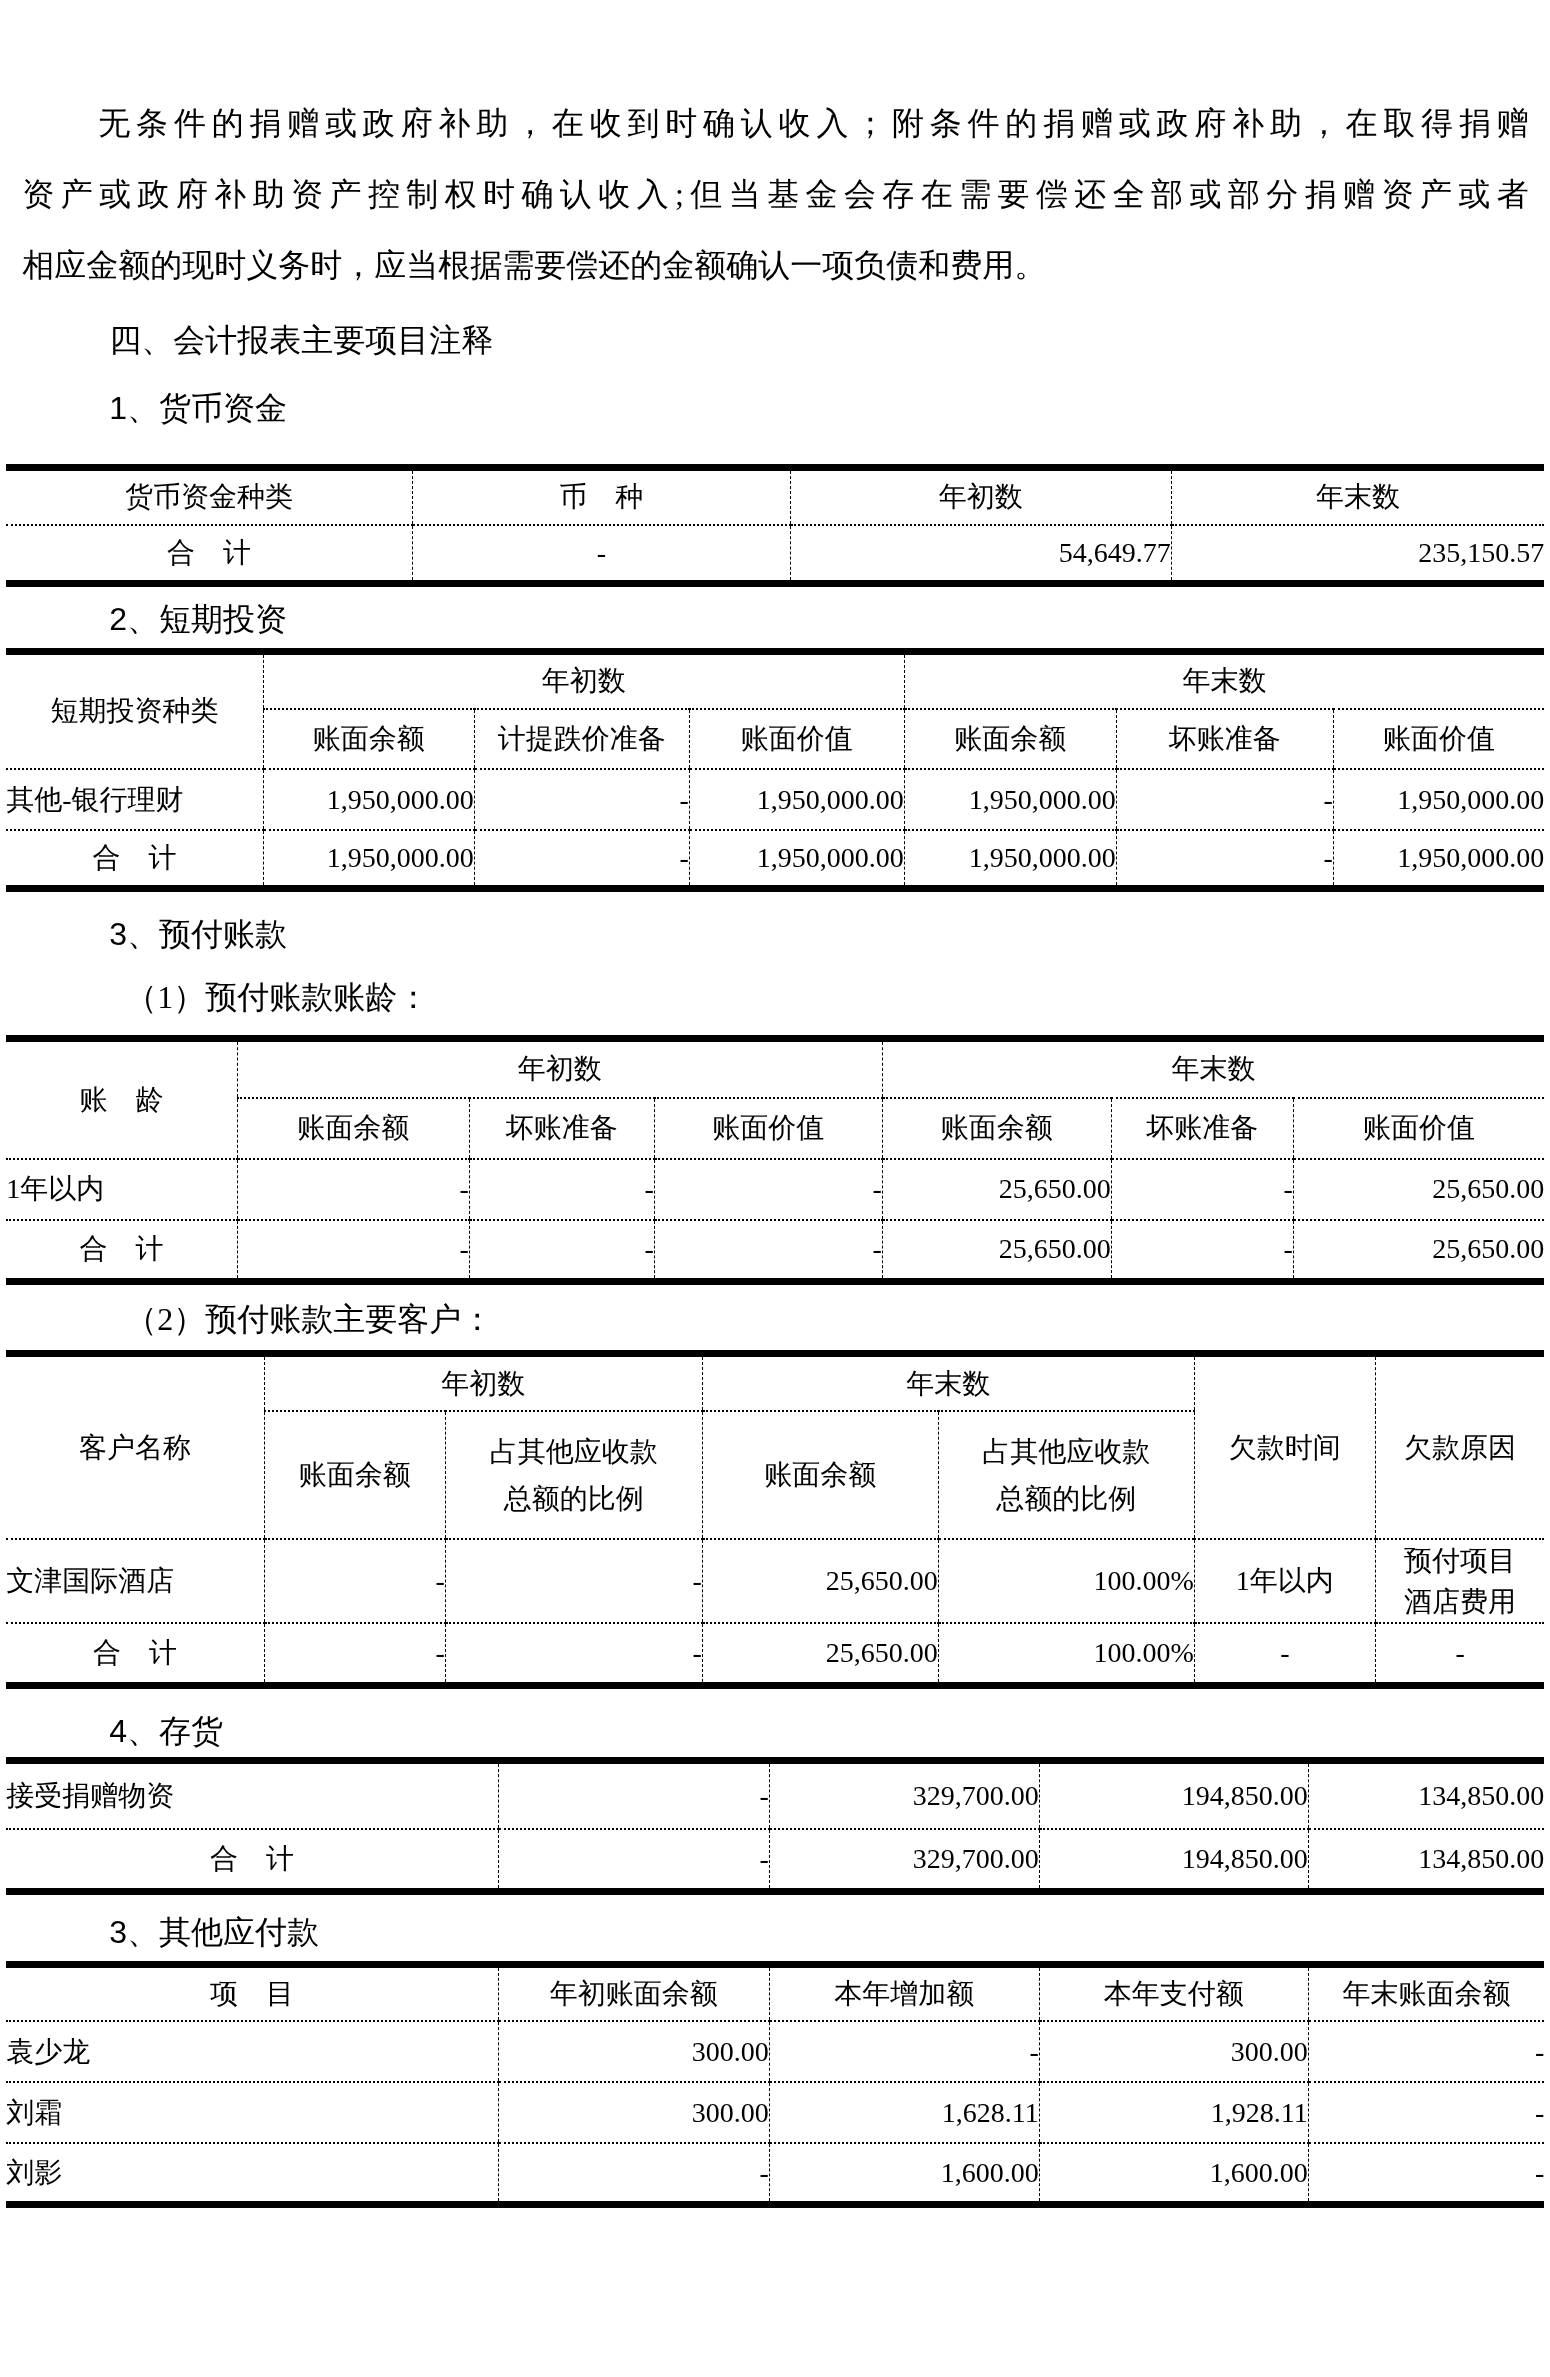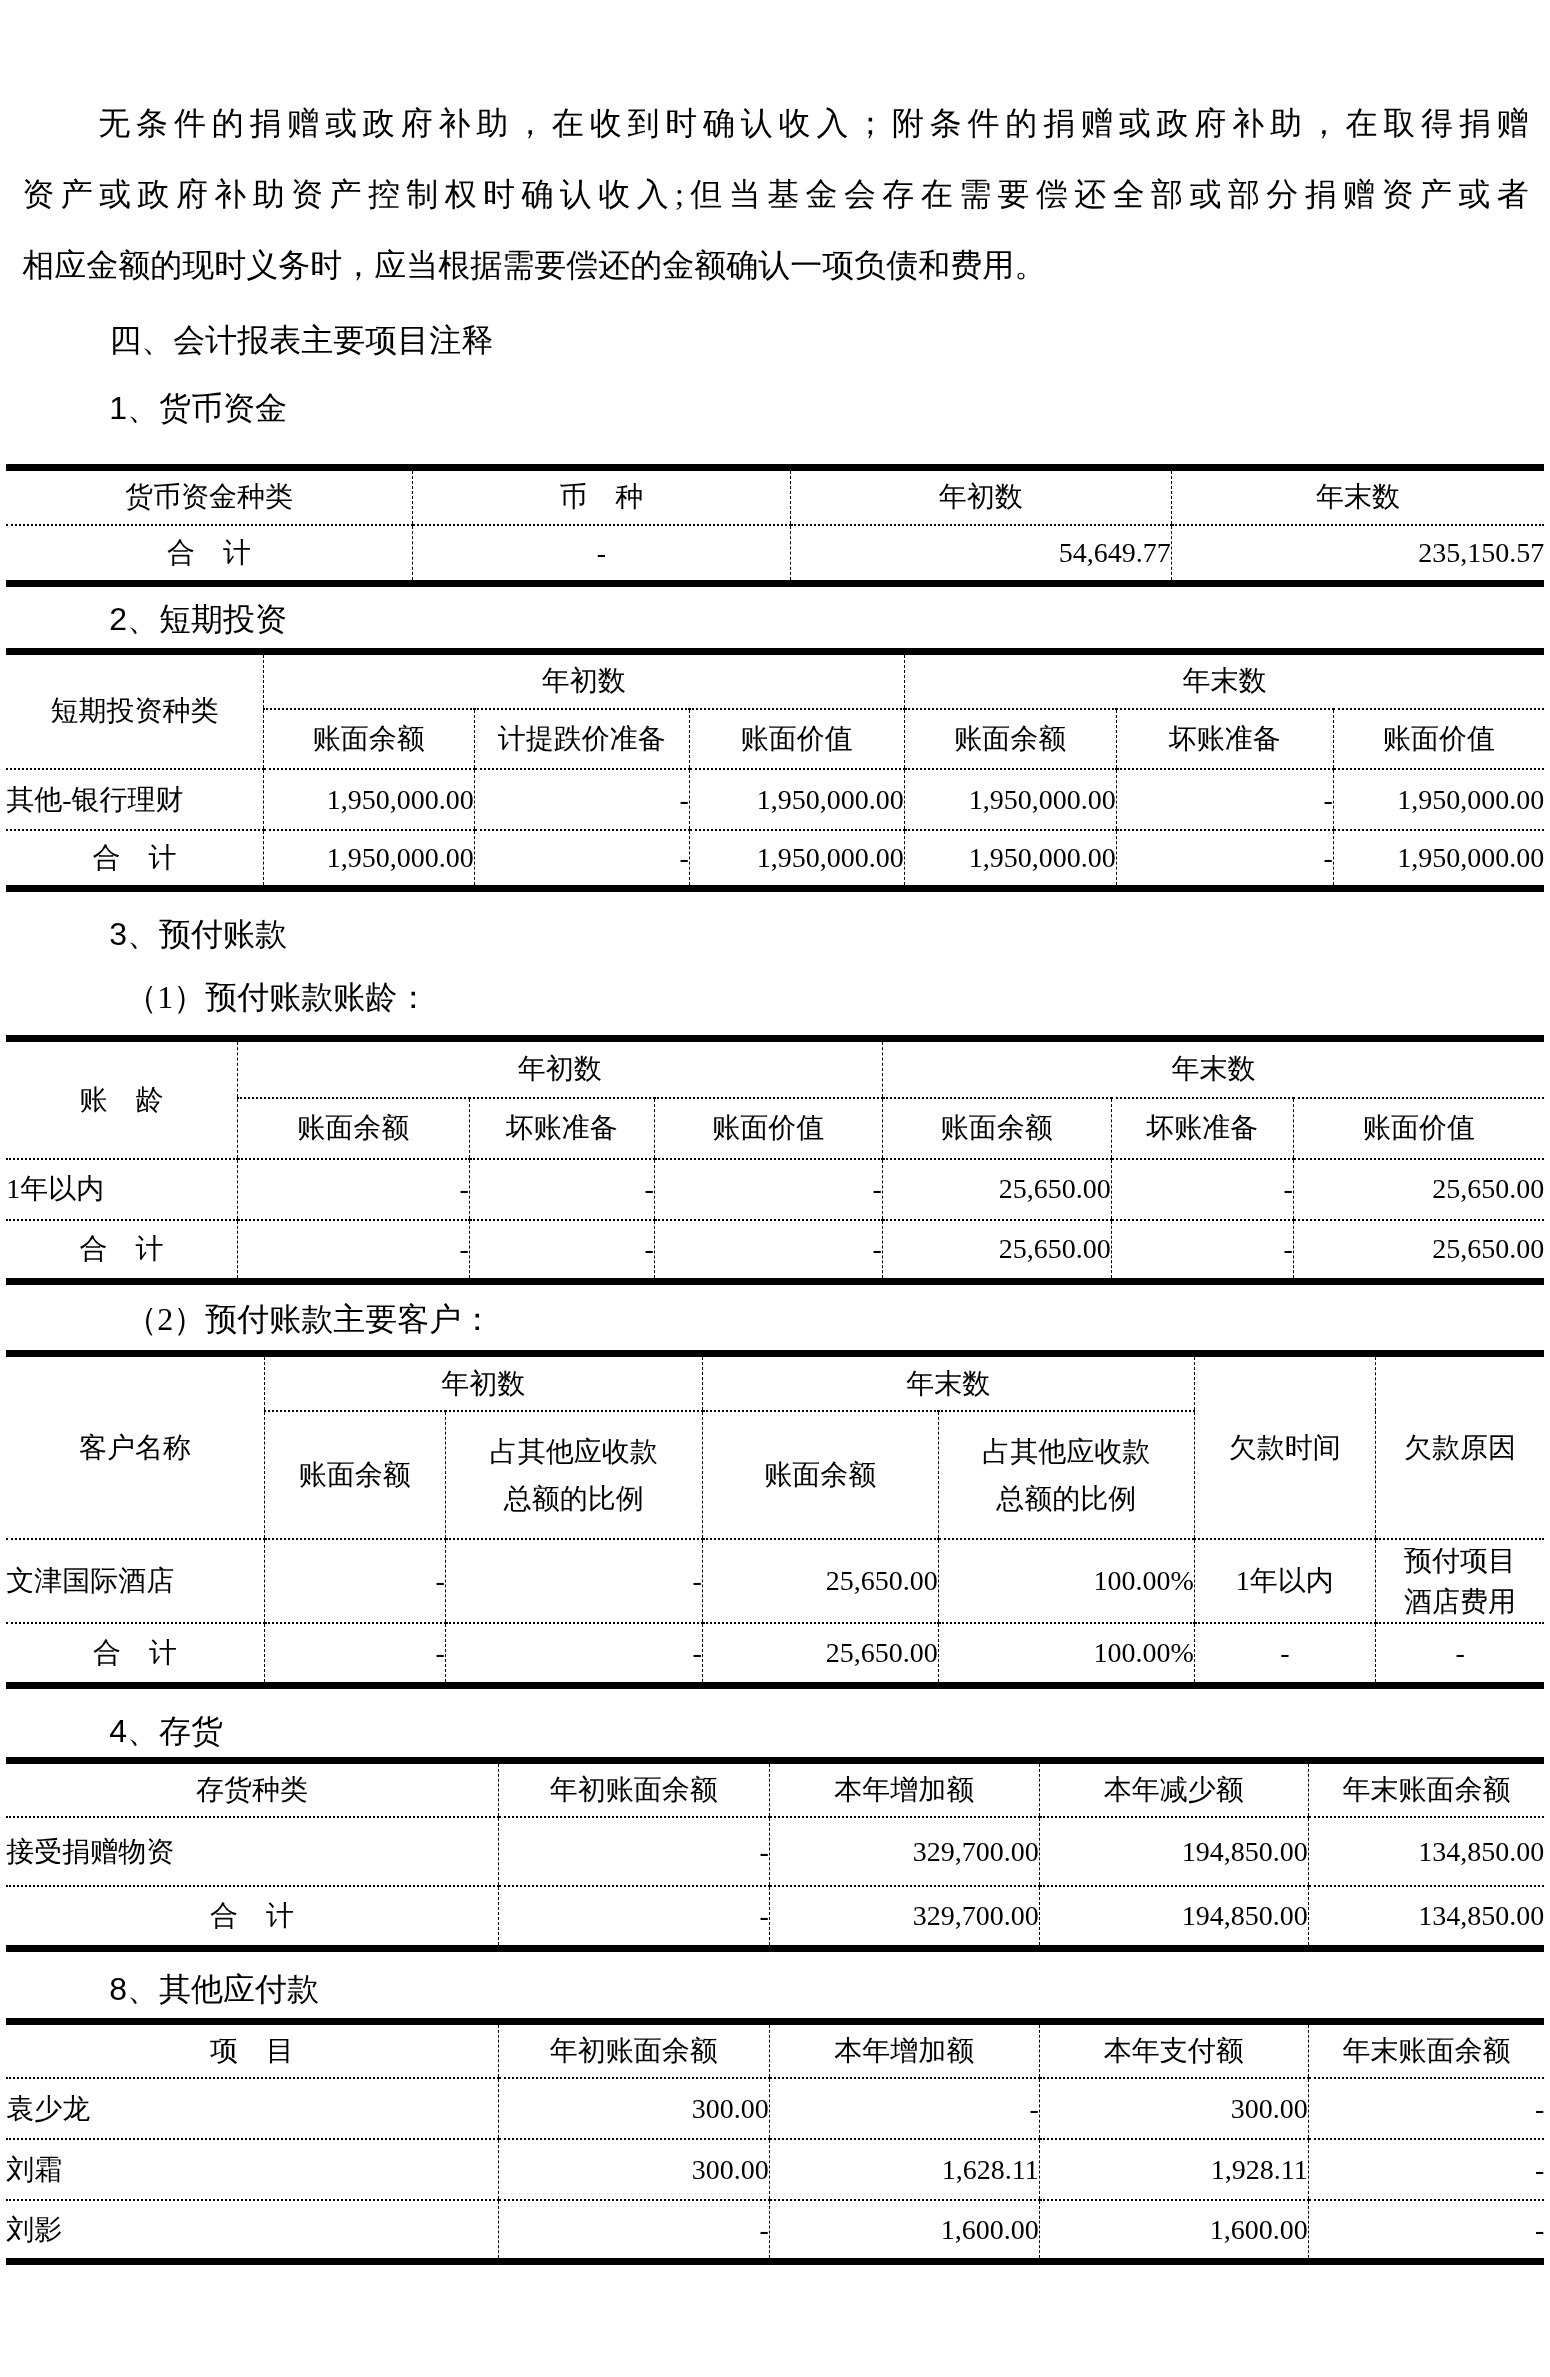--- a/index.html
+++ b/index.html
@@ -229,45 +229,38 @@
     <div class="h-bold mt30">4、存货</div>
     <table class="tbl mt10">
       <colgroup>
           <col style="width:492px">
           <col style="width:271px">
           <col style="width:270px">
           <col style="width:269px">
           <col>
         </colgroup>
       <tbody>
-        <tr class="h72">
-          <td class="c hb">存货种类</td>
-          <td class="c hb vl">年初账面余额</td>
-          <td class="c hb vl">本年增加额</td>
-          <td class="c hb vl">本年减少额</td>
-          <td class="c hb vl">年末账面余额</td>
-        </tr>
         <tr class="h88">
           <td class="l hb">接受捐赠物资</td>
           <td class="r hb vl">-</td>
           <td class="r hb vl">329,700.00</td>
           <td class="r hb vl">194,850.00</td>
           <td class="r hb vl">134,850.00</td>
         </tr>
         <tr class="h78">
           <td class="c">合　计</td>
           <td class="r vl">-</td>
           <td class="r vl">329,700.00</td>
           <td class="r vl">194,850.00</td>
           <td class="r vl">134,850.00</td>
         </tr>
       </tbody>
     </table>
 
-    <div class="h-bold mt24">8、其他应付款</div>
+    <div class="h-bold mt24">3、其他应付款</div>
     <table class="tbl mt14">
       <colgroup>
           <col style="width:492px">
           <col style="width:271px">
           <col style="width:270px">
           <col style="width:269px">
           <col>
         </colgroup>
       <tbody>
         <tr class="h72">

